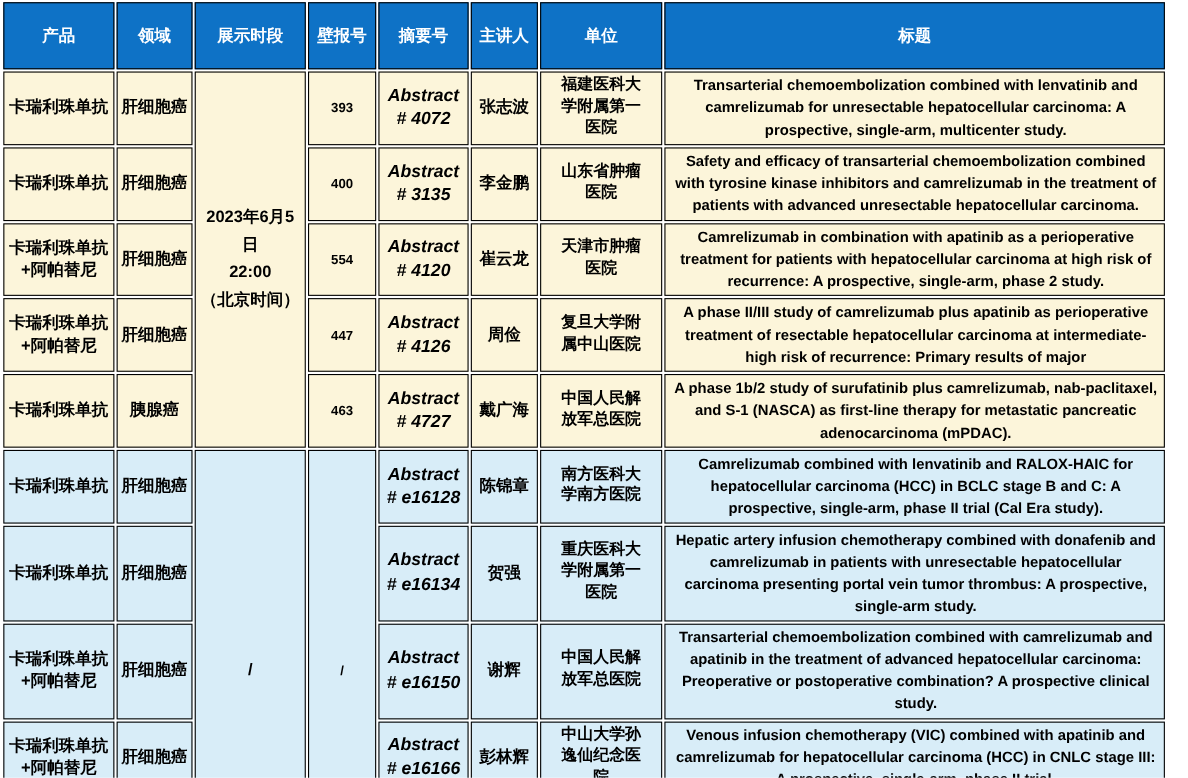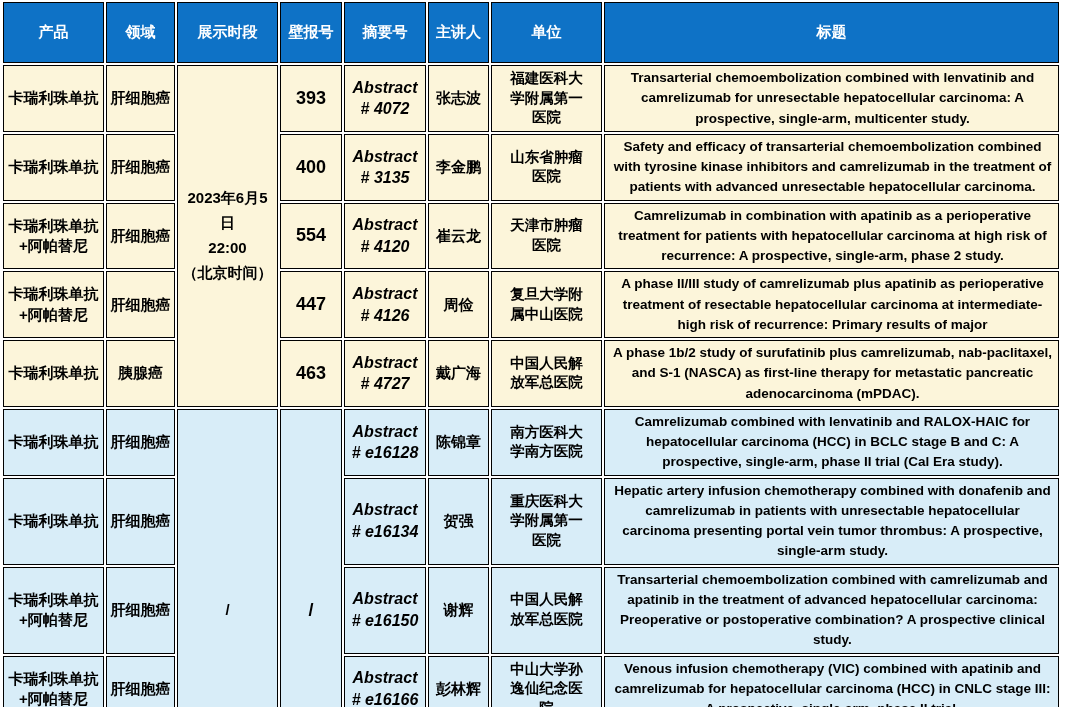--- a/index.html
+++ b/index.html
@@ -29,23 +29,23 @@
   }
   th {
     background: var(--header-bg, #0e72c6);
     color: var(--header-text, #fff);
     font-size: 15px;
     padding: 20px 1px;
   }
   tr.g1 > td { background: var(--group1-row-bg, #fcf5da); }
   tr.g2 > td { background: var(--group2-row-bg, #d8edf8); }
   td.cn   { font-size: 15px; line-height: 1.35; }
-  td.num  { font-size: 18px; }
+  td.num  { font-size: 12px; }
   td.abs  { font-size: 16px; line-height: 1.35; font-style: italic; }
-  td.unit { font-size: 14.5px; line-height: 1.35; padding: 1px 18px; }
+  td.unit { font-size: 14.5px; line-height: 1.35; padding: 1px 18px; font-family: Liberation Mono, monospace; }
   td.title {
     text-align: center;
     font-size: 13.5px;
     line-height: 1.5;
     padding: 2px 4px 2px 6px;
   }
   td.time {
     font-size: 15px;
     line-height: 1.65;
     white-space: pre-line;

